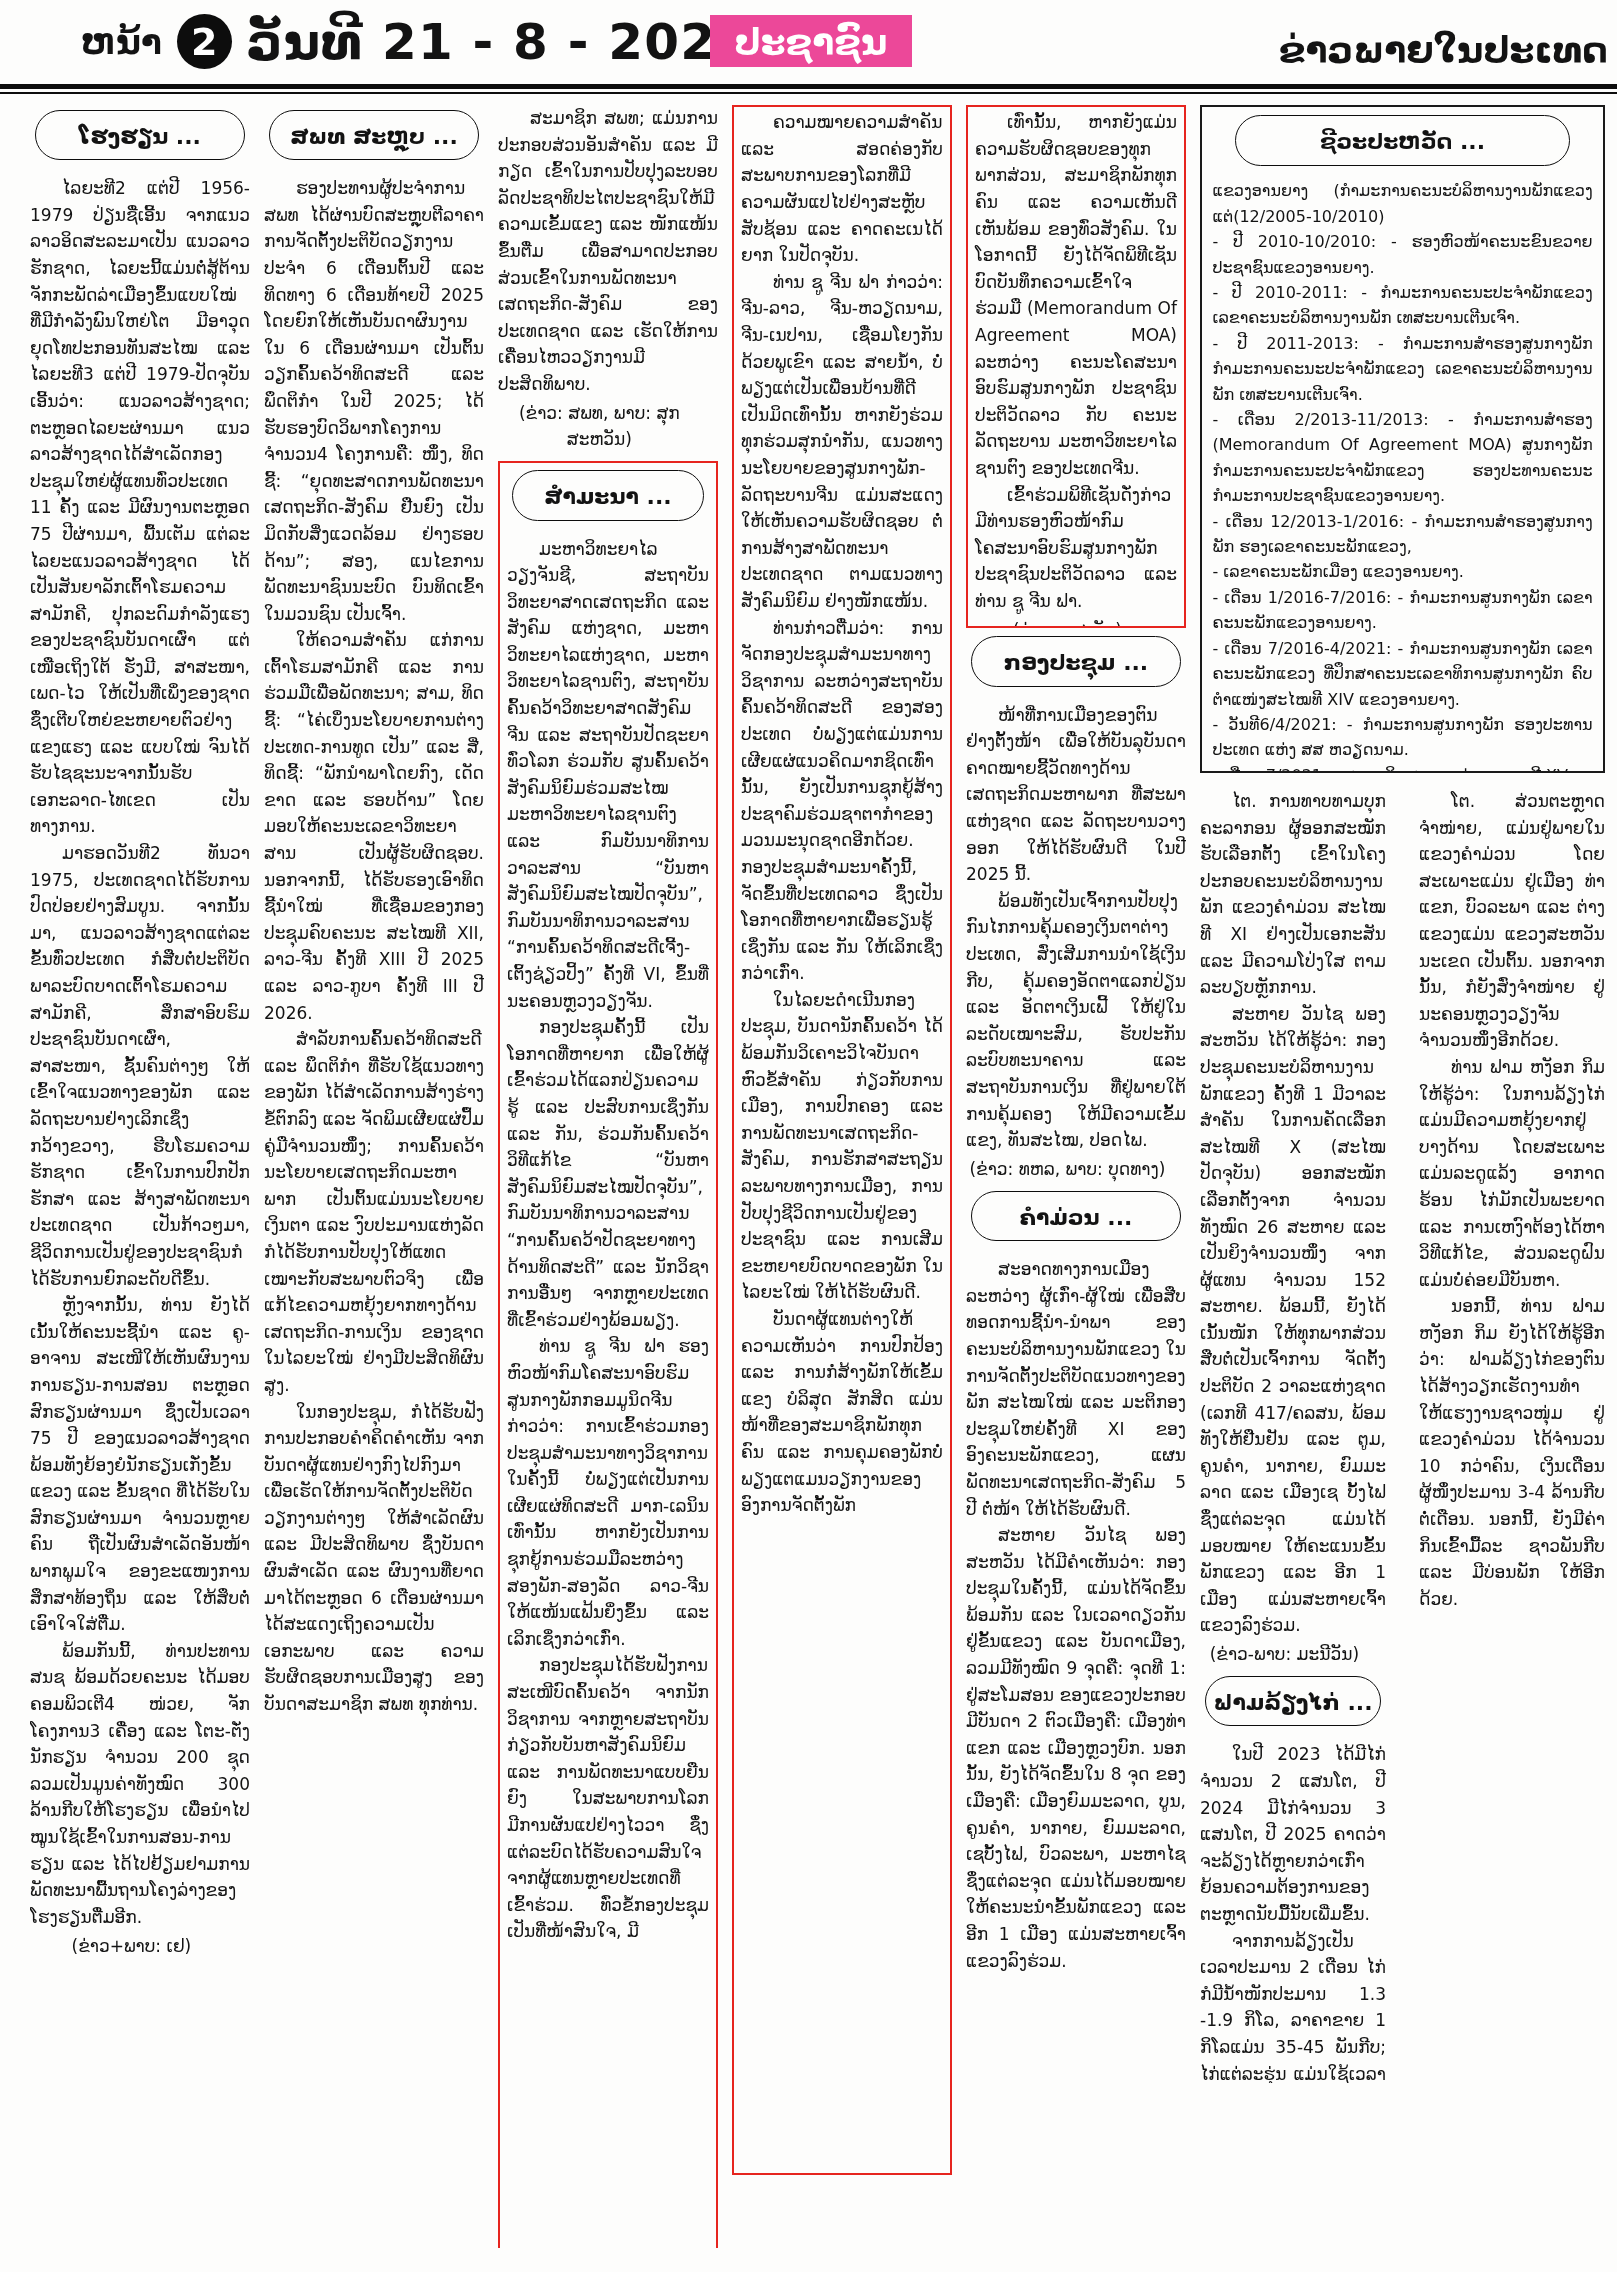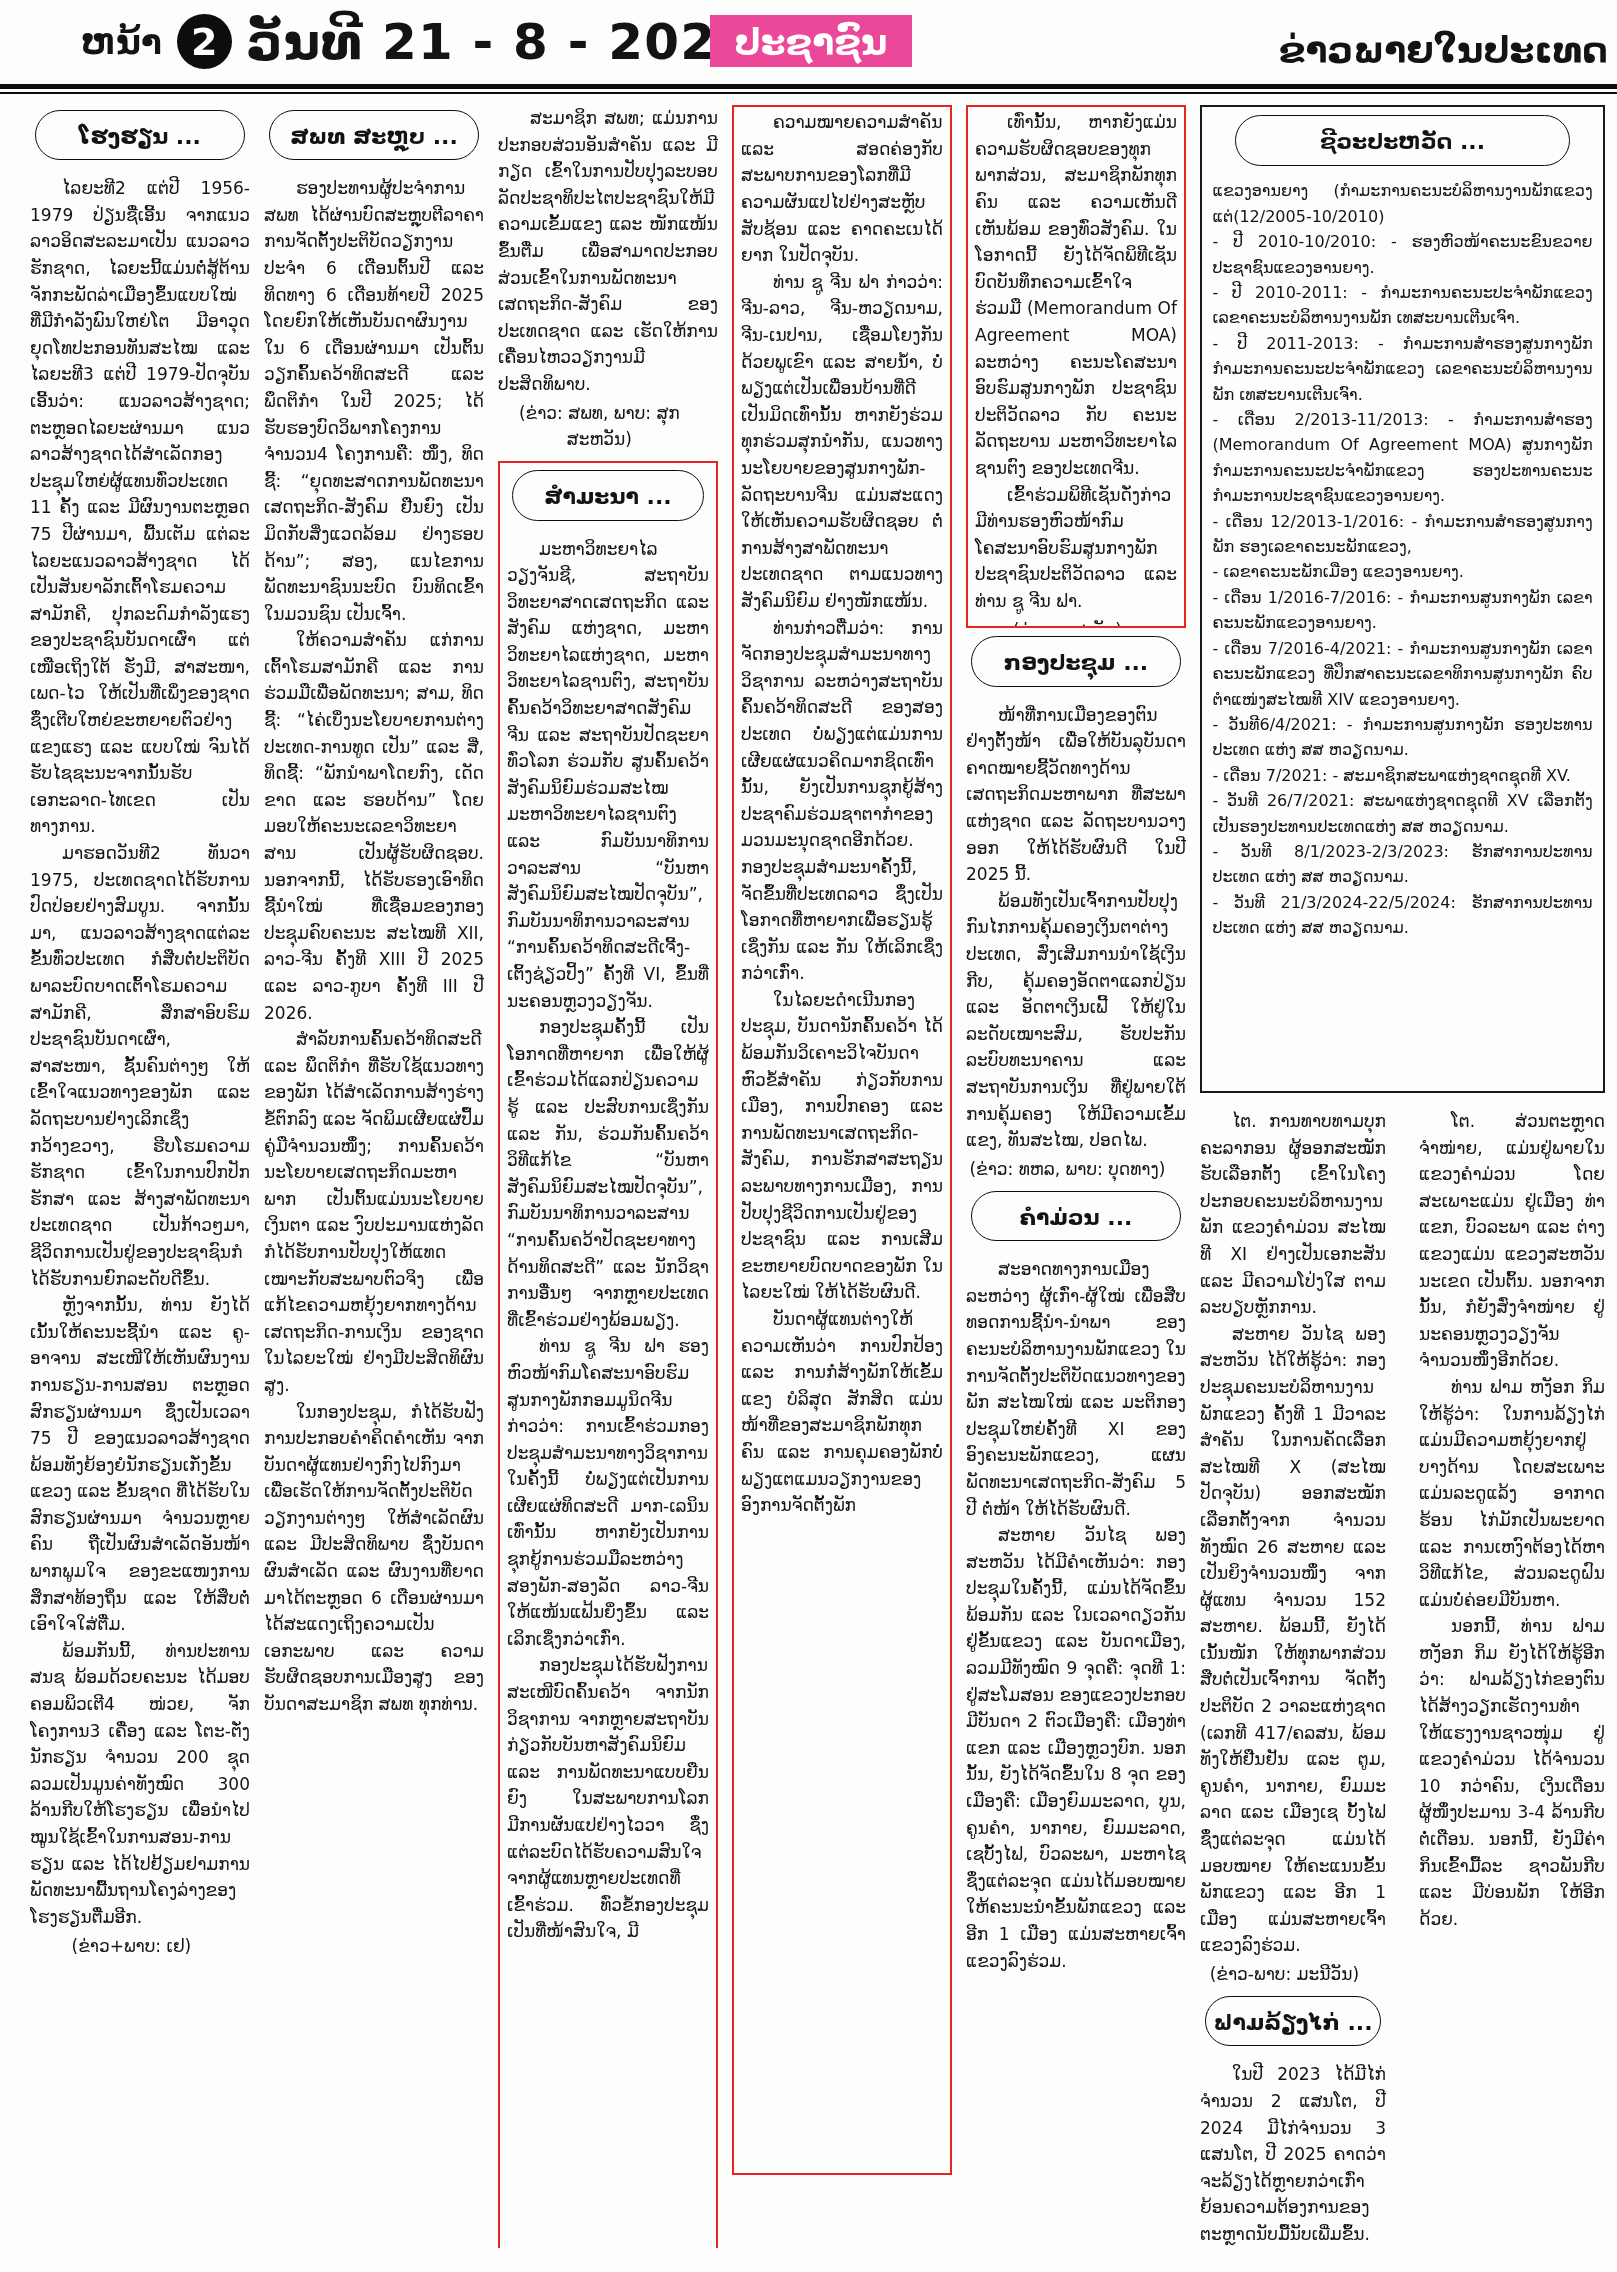--- a/index.html
+++ b/index.html
@@ -23,21 +23,21 @@
   .col{width:220px;height:2143px;overflow:hidden;font-size:17px;line-height:26.6px;text-align:justify;}
   .right-region{width:405px;height:2143px;overflow:hidden;}
   .pill{border:1.7px solid #0d0d0d;border-radius:26.6px;text-align:center;font-weight:bold;
         font-size:22px;line-height:1;padding:15px 0 11.6px;margin:4.6px 4.6px 15px;}
   .para{margin:0;text-indent:32px;}
   .byline{text-align:center;padding-right:17.3px;margin:2.3px 0 8px;}
   .redbox{border:2.9px solid #e6251f;padding:2.3px 7px;overflow:hidden;box-sizing:border-box;}
   .rb-col3{height:1956px;margin-top:3.5px;}
   .rb-col4{height:2070px;}
   .rb-col5{height:523px;margin-bottom:8px;}
-  .biobox{border:2.9px solid #1a1a1a;padding:5.8px 10.4px 2.3px;box-sizing:border-box;height:988px;
+  .biobox{border:2.9px solid #1a1a1a;padding:5.8px 10.4px 2.3px;box-sizing:border-box;height:668px;
           overflow:hidden;font-size:16px;line-height:25.4px;text-align:justify;}
   .biobox .pill{margin:2.3px 23px 12.7px;}
   .bio-line{margin:0;}
   .right-cols{display:flex;gap:33px;margin-top:15px;height:1295px;overflow:hidden;}
   .rcol{width:194px;height:100%;overflow:hidden;font-size:17px;line-height:26.6px;text-align:justify;}
 </style>
 </head>
 <body>
 
 <div class="page">

